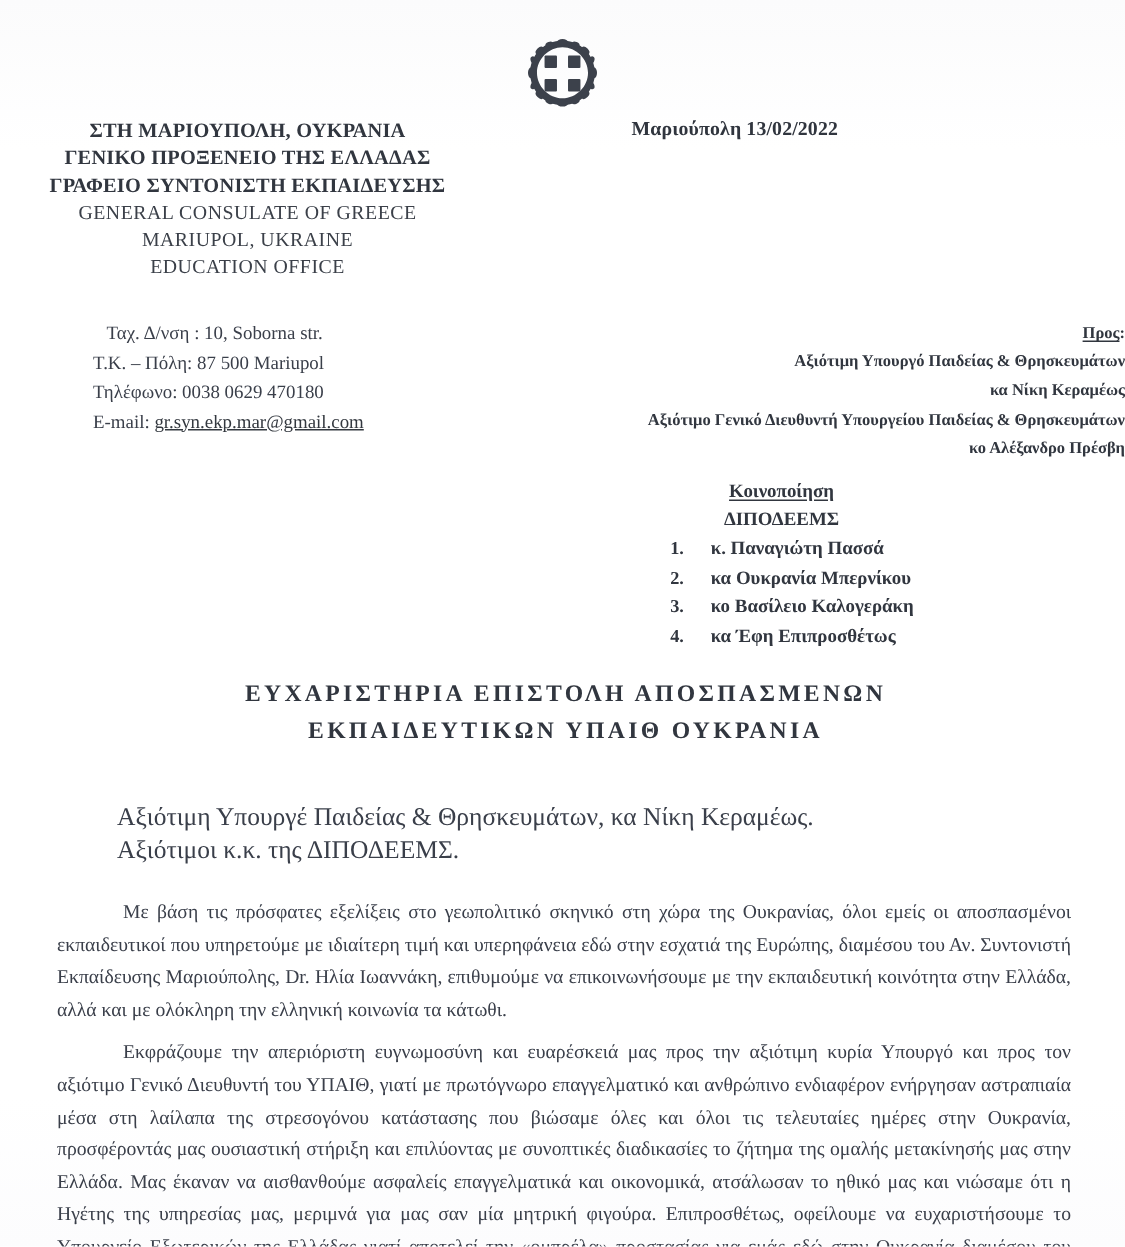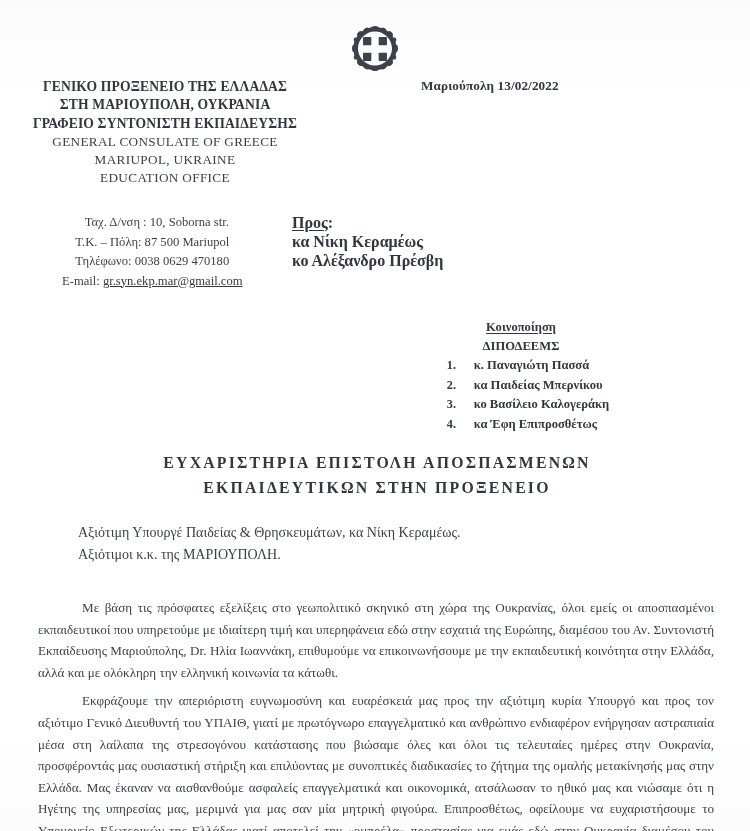--- a/index.html
+++ b/index.html
@@ -64,21 +64,20 @@
   }
 
   
   .addr-block {
     position: absolute;
     left: 62px;
     top: 213px;
     font-size: 12.6px;
     line-height: 19.5px;
     color: #3a3f4a;
-    text-align: center;
   }
   .addr-line { white-space: nowrap; }
   .addr-line.indent { padding-left: 9px; }
   .mail-link {
     text-decoration: underline;
     text-underline-offset: 1px;
     color: #33383f;
   }
 
   
@@ -92,23 +91,23 @@
     color: #30353e;
     white-space: nowrap;
   }
 
   
   .to-block {
     position: absolute;
     left: 292px;
     top: 213px;
     width: 458px;
-    text-align: left;
-    font-weight: bold;
-    font-size: 16px;
+    text-align: right;
+    font-weight: bold;
+    font-size: 11px;
     line-height: 19.2px;
     color: #31363f;
   }
   .to-label {
     text-decoration: underline;
     text-underline-offset: 1.5px;
   }
 
   
   .cc-block {
@@ -156,22 +155,22 @@
     line-height: 25px;
     letter-spacing: 2.2px;
     color: #31363f;
   }
   .doc-title div { white-space: nowrap; }
 
   
   .salutation {
     position: absolute;
     left: 78px;
-    top: 522px;
-    font-size: 14px;
+    top: 534px;
+    font-size: 17px;
     line-height: 21.5px;
     color: #3a3f4a;
   }
   .salutation div { white-space: nowrap; }
 
   
   .body-text {
     position: absolute;
     left: 38px;
     top: 597px;
@@ -221,74 +220,76 @@
 
         <rect x="24" y="24" width="18" height="18" rx="1.5"></rect>
         <rect x="58" y="24" width="18" height="18" rx="1.5"></rect>
         <rect x="24" y="58" width="18" height="18" rx="1.5"></rect>
         <rect x="58" y="58" width="18" height="18" rx="1.5"></rect>
       </g>
     </svg>
   </div>
 
   <div class="org-block">
+    <div class="org-gr">ΣΤΗ ΜΑΡΙΟΥΠΟΛΗ, ΟΥΚΡΑΝΙΑ</div>
     <div class="org-gr">ΓΕΝΙΚΟ ΠΡΟΞΕΝΕΙΟ ΤΗΣ ΕΛΛΑΔΑΣ</div>
-    <div class="org-gr">ΣΤΗ ΜΑΡΙΟΥΠΟΛΗ, ΟΥΚΡΑΝΙΑ</div>
     <div class="org-gr">ΓΡΑΦΕΙΟ ΣΥΝΤΟΝΙΣΤΗ ΕΚΠΑΙΔΕΥΣΗΣ</div>
     <div class="org-en">GENERAL CONSULATE OF GREECE</div>
     <div class="org-en">MARIUPOL, UKRAINE</div>
     <div class="org-en">EDUCATION OFFICE</div>
   </div>
 
   <div class="date-line">Μαριούπολη 13/02/2022</div>
 
   <div class="addr-block">
     <div class="addr-line indent">Ταχ. Δ/νση : 10, Soborna str.</div>
     <div class="addr-line">Τ.Κ. – Πόλη:  87 500 Mariupol</div>
     <div class="addr-line">Τηλέφωνο: 0038 0629 470180</div>
     <div class="addr-line"><span>E-mail: </span><span class="mail-link">gr.syn.ekp.mar@gmail.com</span></div>
   </div>
 
   <div class="to-block">
     <div><span class="to-label">Προς</span><span>:</span></div>
+    <div>Αξιότιμη Υπουργό Παιδείας &amp; Θρησκευμάτων</div>
     <div>κα Νίκη Κεραμέως</div>
+    <div>Αξιότιμο Γενικό Διευθυντή Υπουργείου Παιδείας &amp; Θρησκευμάτων</div>
     <div>κο Αλέξανδρο Πρέσβη</div>
   </div>
 
   <div class="cc-block">
     <div><span class="cc-label">Κοινοποίηση</span></div>
     <div>ΔΙΠΟΔΕΕΜΣ</div>
     <ul class="cc-list">
       <li>
         <span class="cc-num">1.</span>
         <span class="cc-name">κ. Παναγιώτη Πασσά</span>
       </li>
       <li>
         <span class="cc-num">2.</span>
-        <span class="cc-name">κα Παιδείας Μπερνίκου</span>
+        <span class="cc-name">κα Ουκρανία Μπερνίκου</span>
       </li>
       <li>
         <span class="cc-num">3.</span>
         <span class="cc-name">κο Βασίλειο Καλογεράκη</span>
       </li>
       <li>
         <span class="cc-num">4.</span>
         <span class="cc-name">κα Έφη Επιπροσθέτως</span>
       </li>
     </ul>
   </div>
 
   <div class="doc-title">
     <div>ΕΥΧΑΡΙΣΤΗΡΙΑ ΕΠΙΣΤΟΛΗ ΑΠΟΣΠΑΣΜΕΝΩΝ</div>
-    <div>ΕΚΠΑΙΔΕΥΤΙΚΩΝ ΣΤΗΝ ΠΡΟΞΕΝΕΙΟ</div>
+    <div>ΕΚΠΑΙΔΕΥΤΙΚΩΝ ΥΠΑΙΘ ΟΥΚΡΑΝΙΑ</div>
   </div>
 
   <div class="salutation">
     <div>Αξιότιμη Υπουργέ Παιδείας &amp; Θρησκευμάτων, κα Νίκη Κεραμέως.</div>
-    <div>Αξιότιμοι κ.κ. της ΜΑΡΙΟΥΠΟΛΗ.</div>
+    <div>Αξιότιμοι κ.κ. της ΔΙΠΟΔΕΕΜΣ.</div>
   </div>
 
   <div class="body-text">
     <p>Με βάση τις πρόσφατες εξελίξεις στο γεωπολιτικό σκηνικό στη χώρα της Ουκρανίας, όλοι εμείς οι αποσπασμένοι εκπαιδευτικοί που υπηρετούμε με ιδιαίτερη τιμή και υπερηφάνεια εδώ στην εσχατιά της Ευρώπης, διαμέσου του Αν. Συντονιστή Εκπαίδευσης Μαριούπολης, Dr. Ηλία Ιωαννάκη, επιθυμούμε να επικοινωνήσουμε με την εκπαιδευτική κοινότητα στην Ελλάδα, αλλά και με ολόκληρη την ελληνική κοινωνία τα κάτωθι.</p>
     <p>Εκφράζουμε την απεριόριστη ευγνωμοσύνη και ευαρέσκειά μας προς την αξιότιμη κυρία Υπουργό και προς τον αξιότιμο Γενικό Διευθυντή του ΥΠΑΙΘ, γιατί με πρωτόγνωρο επαγγελματικό και ανθρώπινο ενδιαφέρον ενήργησαν αστραπιαία μέσα στη λαίλαπα της στρεσογόνου κατάστασης που βιώσαμε όλες και όλοι τις τελευταίες ημέρες στην Ουκρανία, προσφέροντάς μας ουσιαστική στήριξη και επιλύοντας με συνοπτικές διαδικασίες το ζήτημα της ομαλής μετακίνησής μας στην Ελλάδα. Μας έκαναν να αισθανθούμε ασφαλείς επαγγελματικά και οικονομικά, ατσάλωσαν το ηθικό μας και νιώσαμε ότι η Ηγέτης της υπηρεσίας μας, μεριμνά για μας σαν μία μητρική φιγούρα. Επιπροσθέτως, οφείλουμε να ευχαριστήσουμε το Υπουργείο Εξωτερικών της Ελλάδας γιατί αποτελεί την «ομπρέλα» προστασίας για εμάς εδώ στην Ουκρανία διαμέσου του Πρέσβη μας στο Κίεβο, κου Βασιλείου Μπορνόβα.</p>
   </div>
 
 </div>
 
 </body></html>

